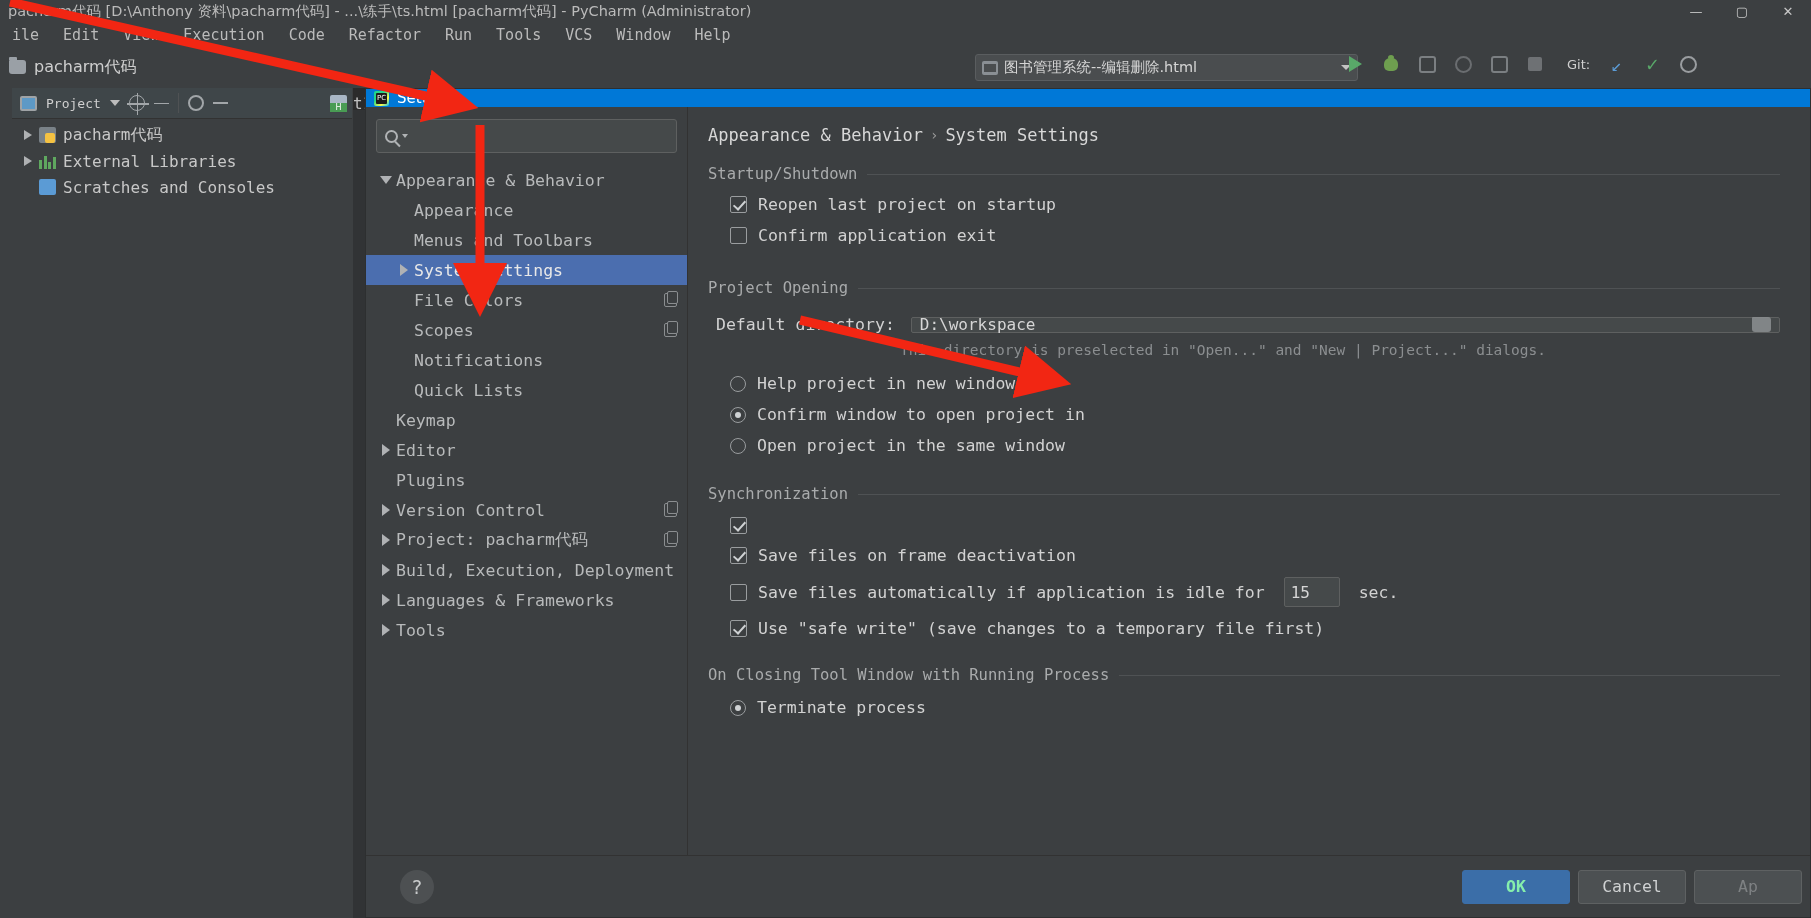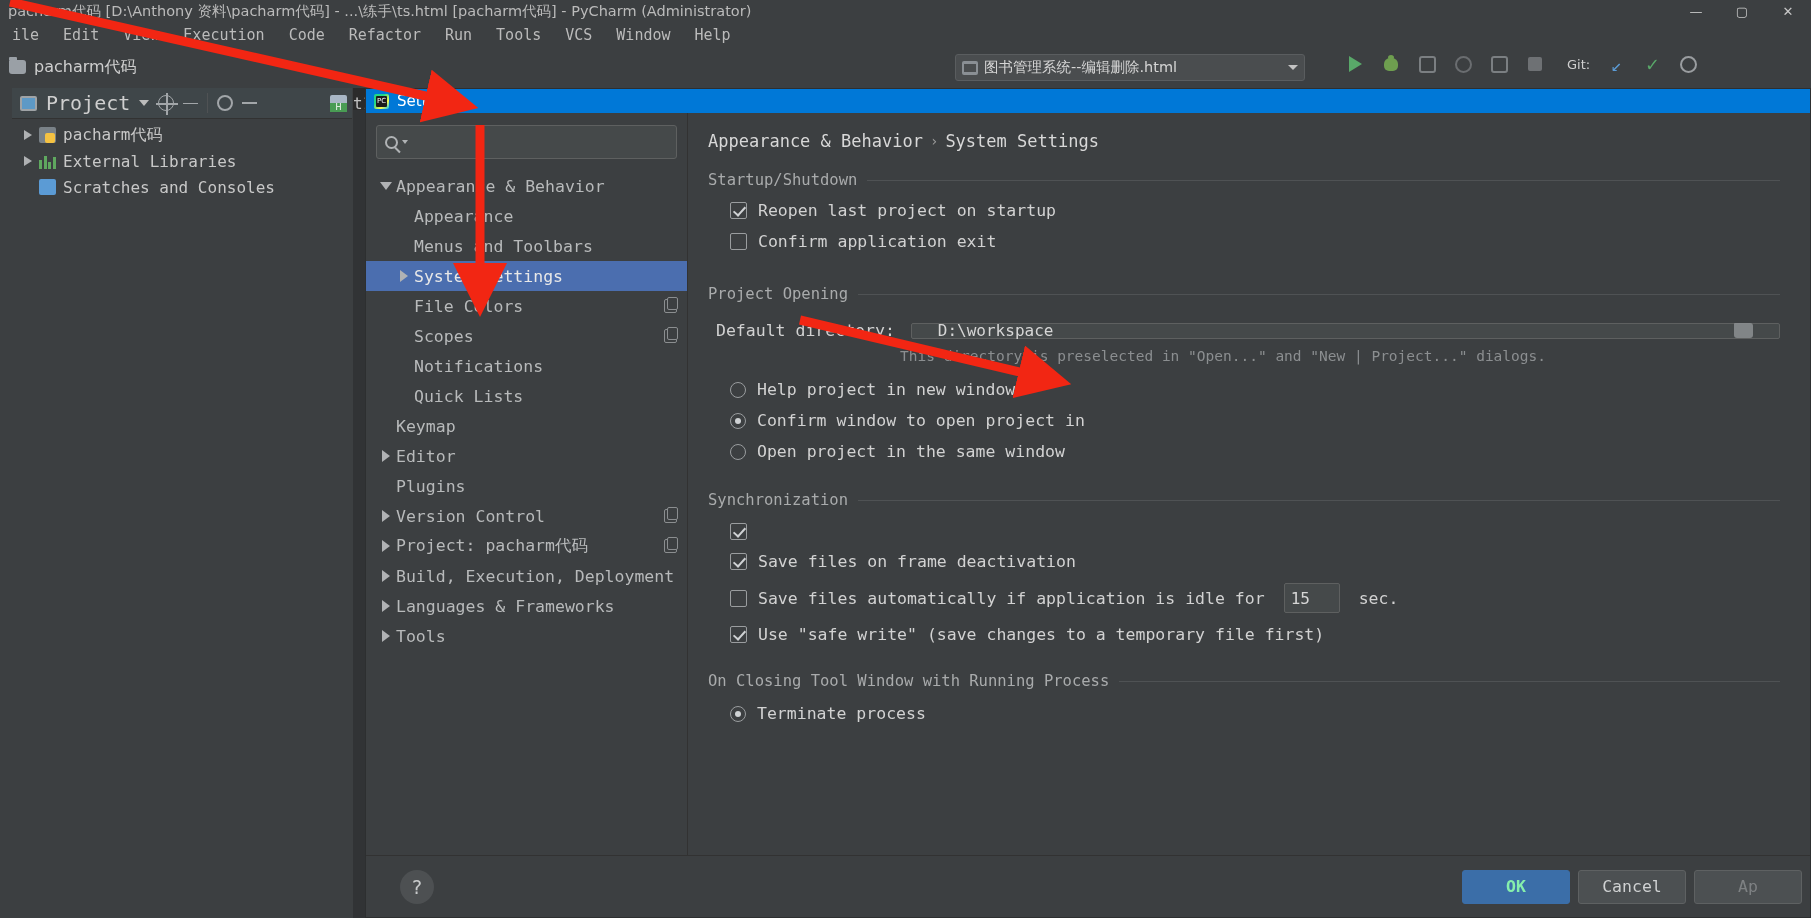--- a/index.html
+++ b/index.html
@@ -40,21 +40,21 @@
     background: #3c3f41; display: flex; align-items: center;
   }
   .folder-ico {
     width: 17px; height: 14px; margin-left: 9px; margin-right: 8px;
     background: #9aa0a6; border-radius: 1px 3px 3px 3px; position: relative;
   }
   .folder-ico:after{content:"";position:absolute;top:-3px;left:0;width:8px;height:3px;background:#9aa0a6;border-radius:1px 1px 0 0;}
   .proj-name { color: #cfcfcf; font-size: 16px; font-family:"DejaVu Sans", sans-serif; }
 
   .runcfg {
-    position: absolute; left: 955px; top: 54px; width: 350px; height: 27px;
+    position: absolute; left: 975px; top: 54px; width: 383px; height: 27px;
     background: #4a4d4f; border: 1px solid #5a5d5f; border-radius: 3px;
     display: flex; align-items: center; padding: 0 6px; gap: 6px;
   }
   .runcfg .cfg-ico { width: 16px; height: 14px; background:#8a8f94; border-radius:2px; position:relative;}
   .runcfg .cfg-ico:after{content:"";position:absolute;inset:3px 2px;background:#4a4d4f;}
   .runcfg .cfg-label { color: #d6d6d6; font-size: 14.5px; font-family:"DejaVu Sans", sans-serif;
                        white-space:nowrap; overflow:hidden; flex:1;}
   .caret-dn { width:0;height:0;border-left:5px solid transparent;border-right:5px solid transparent;border-top:5px solid #c3c3c3;}
 
   .tb-icons { position:absolute; left:1345px; top:54px; display:flex; align-items:center; gap:16px; }
@@ -71,21 +71,21 @@
   .clock-ico { width:17px;height:17px;border:2px solid #9a9da0;border-radius:50%;}
 
   
   .proj-header {
     position: absolute; left: 12px; top: 88px; width: 340px; height: 31px;
     background: #3f4649; display: flex; align-items: center; gap: 9px; padding-left: 8px;
     border-bottom: 1px solid #323232;
   }
   .proj-header .pw-ico { width:17px;height:15px;border:2px solid #9fa3a6;border-radius:2px; }
   .proj-header .pw-ico i { display:block;width:100%;height:100%;background:#5d99c6;}
-  .proj-header .pw-title { color:#cfcfcf; font-size:20px; }
+  .proj-header .pw-title { color:#cfcfcf; font-size:13px; }
   .small-caret { width:0;height:0;border-left:5px solid transparent;border-right:5px solid transparent;border-top:6px solid #bcbcbc;}
   .circ-ico { width:16px;height:16px;border:1.6px solid #a2a6a9;border-radius:50%; position:relative;}
   .circ-ico:before{content:"";position:absolute;left:-3px;top:7px;width:22px;height:1.6px;background:#a2a6a9;}
   .circ-ico:after{content:"";position:absolute;top:-3px;left:7px;width:1.6px;height:22px;background:#a2a6a9;}
   .collapse-ico { width:15px;height:15px; position:relative;}
   .collapse-ico:before{content:"";position:absolute;top:7px;left:0;width:15px;height:1.8px;background:#a2a6a9;}
   .vsep { width:1px;height:20px;background:#4f5254; }
   .gear { width:16px;height:16px;border:2.5px solid #a2a6a9;border-radius:50%; }
   .minus { width:15px;height:2px;background:#a2a6a9; }
 
@@ -112,21 +112,21 @@
   .html-ico { width:17px;height:17px;background:#a9b7c6;border-radius:2px;position:relative;}
   .html-ico:after{content:"H";position:absolute;left:0;bottom:0;width:100%;height:9px;background:#499c54;color:#fff;font-size:8px;text-align:center;line-height:9px;font-family:"DejaVu Sans",sans-serif;}
 
   
   .dlg {
     position:absolute; left:365px; top:88px; width:1446px; height:830px;
     background:#3c3f41; border:1px solid #2d2f30;
     display:flex; flex-direction:column;
   }
   .dlg-title {
-    height:24px; background:#0078d7; display:flex; align-items:center; gap:8px; padding-left:8px;
+    height:18px; background:#0078d7; display:flex; align-items:center; gap:8px; padding-left:8px;
   }
   .pc-ico { width:15px;height:15px;border-radius:2px; background:linear-gradient(135deg,#21d789 0%,#21d789 35%,#fcf84a 70%,#07c3f2 100%); position:relative;}
   .pc-ico span{position:absolute;inset:2px;background:#1b1b1b;border-radius:1px;color:#fff;font-size:7px;font-family:"DejaVu Sans",sans-serif;display:flex;align-items:center;justify-content:center;}
   .dlg-title-text { color:#ffffff; font-size:15px; font-family:"DejaVu Sans", sans-serif; }
 
   .dlg-body { flex:1; display:flex; min-height:0; }
 
   
   .dlg-left { width:322px; background:#3c3f41; border-right:1px solid #323232; display:flex; flex-direction:column;}
   .search-wrap { padding:12px 10px 8px 10px; }
@@ -177,21 +177,21 @@
     content:""; position:absolute; left:5px; top:1px; width:5px; height:10px;
     border:solid #cfd2d4; border-width:0 2px 2px 0; transform:rotate(42deg);
   }
   .rb { width:16px;height:16px;border:1.5px solid #9a9d9f;border-radius:50%;background:#3c3f41;flex:none;position:relative;}
   .rb.on:after{content:"";position:absolute;left:4px;top:4px;width:6px;height:6px;border-radius:50%;background:#cfd2d4;}
 
   .field-row { display:flex; align-items:center; margin:18px 0 0 28px; gap:16px; padding-right:30px; }
   .field-label { color:#d2d2d2; font-size:16.5px; white-space:nowrap; }
   .text-field {
     flex:1; height:16px; background:#45494a; border:1px solid #5e6060; border-radius:2px;
-    display:flex; align-items:center; padding:0 26px; position:relative;
+    display:flex; align-items:center; padding:0 8px; position:relative;
   }
   .text-field input {
     flex:1; background:transparent; border:0; outline:0; color:#d6d6d6; font-size:16px;
     font-family:"DejaVu Sans Mono", monospace;
   }
   .browse-ico { width:19px;height:15px;background:#8c8f92;border-radius:1px 3px 3px 3px;flex:none;opacity:.85;}
   .hint { color:#8b8e90; font-size:14.5px; margin:8px 0 0 212px; }
 
   .num-field {
     width:56px;height:30px;background:#45494a;border:1px solid #5e6060;border-radius:2px;

